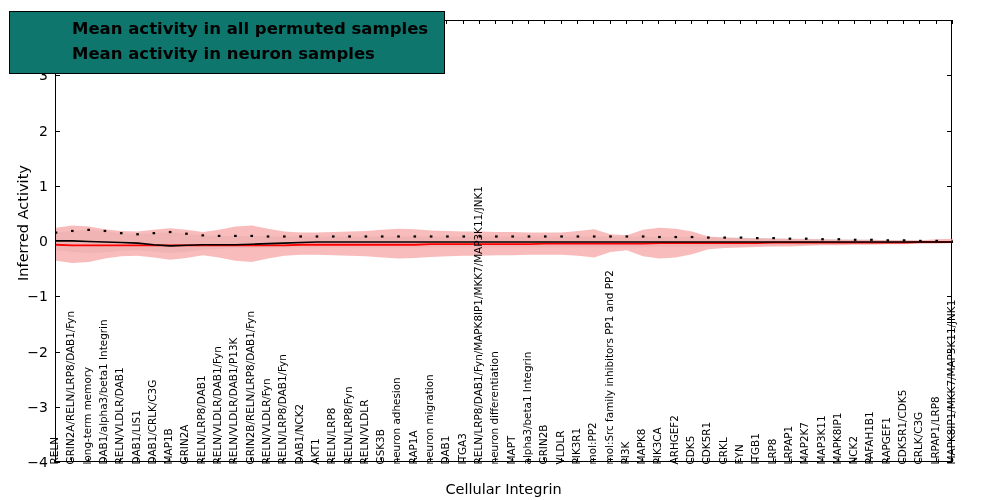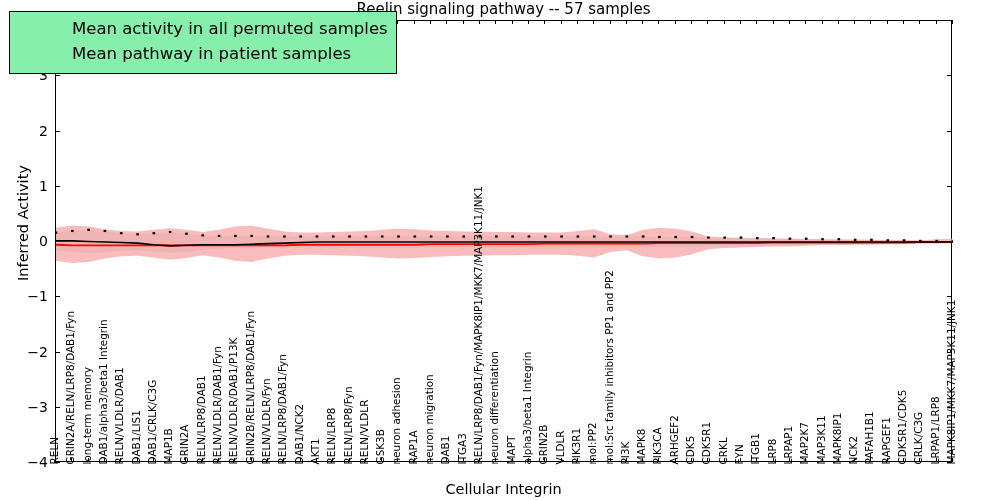--- a/index.html
+++ b/index.html
@@ -118,24 +118,25 @@
     transform: rotate(-90deg);
     font-size: 10.4px;
     line-height: 10.4px;
     white-space: nowrap;
     color: #000;
   }
   #legend {
     position: absolute;
     left: 9px;
     top: 11px;
-    background: #86efac;
+    background: #0f766e;
     border: 1.2px solid #000;
-    padding: 5px 8px 6px 8px;
+    padding: 5px 16px 6px 8px;
     box-sizing: border-box;
+    font-weight: bold;
   }
   .legend-row {
     display: flex;
     align-items: center;
     height: 25px;
   }
   .legend-swatch {
     width: 40px;
     height: 0px;
     margin-right: 14px;
@@ -145,21 +146,20 @@
     font-size: 16.5px;
     line-height: 16.5px;
     white-space: nowrap;
   }
 </style>
 </head>
 <body>
 
 <div id="figure">
 
-  <div id="chart-title">Reelin signaling pathway -- 57 samples</div>
 
   <div id="ylabel">Inferred Activity</div>
   <div id="xlabel">Cellular Integrin</div>
 
   <div id="ytick-labels">
       <div class="ytick-wrap" style="top: 13px;">4</div>
       <div class="ytick-wrap" style="top: 68.25px;">3</div>
       <div class="ytick-wrap" style="top: 123.5px;">2</div>
       <div class="ytick-wrap" style="top: 178.75px;">1</div>
       <div class="ytick-wrap" style="top: 234px;">0</div>
@@ -435,17 +435,17 @@
     <div class="legend-row">
       <svg class="legend-swatch" width="40" height="14" viewBox="0 0 40 14">
         <line x1="0" y1="7" x2="40" y2="7" stroke="#000000" stroke-width="1.6"></line>
       </svg>
       <span class="legend-text">Mean activity in all permuted samples</span>
     </div>
     <div class="legend-row">
       <svg class="legend-swatch" width="40" height="14" viewBox="0 0 40 14">
         <line x1="0" y1="7" x2="40" y2="7" stroke="#ff0000" stroke-width="1.6"></line>
       </svg>
-      <span class="legend-text">Mean pathway in patient samples</span>
+      <span class="legend-text">Mean activity in neuron samples</span>
     </div>
   </div>
 
 </div>
 
 </body></html>

